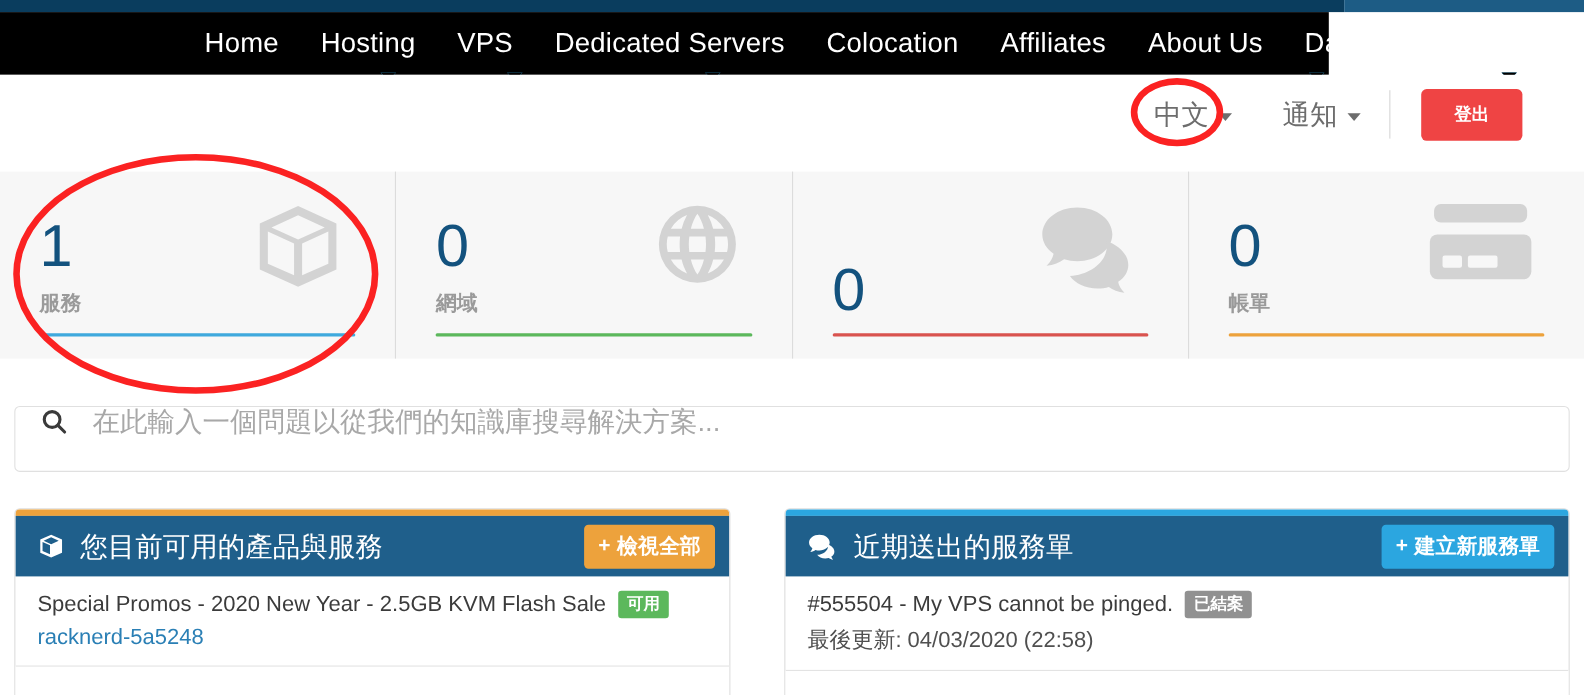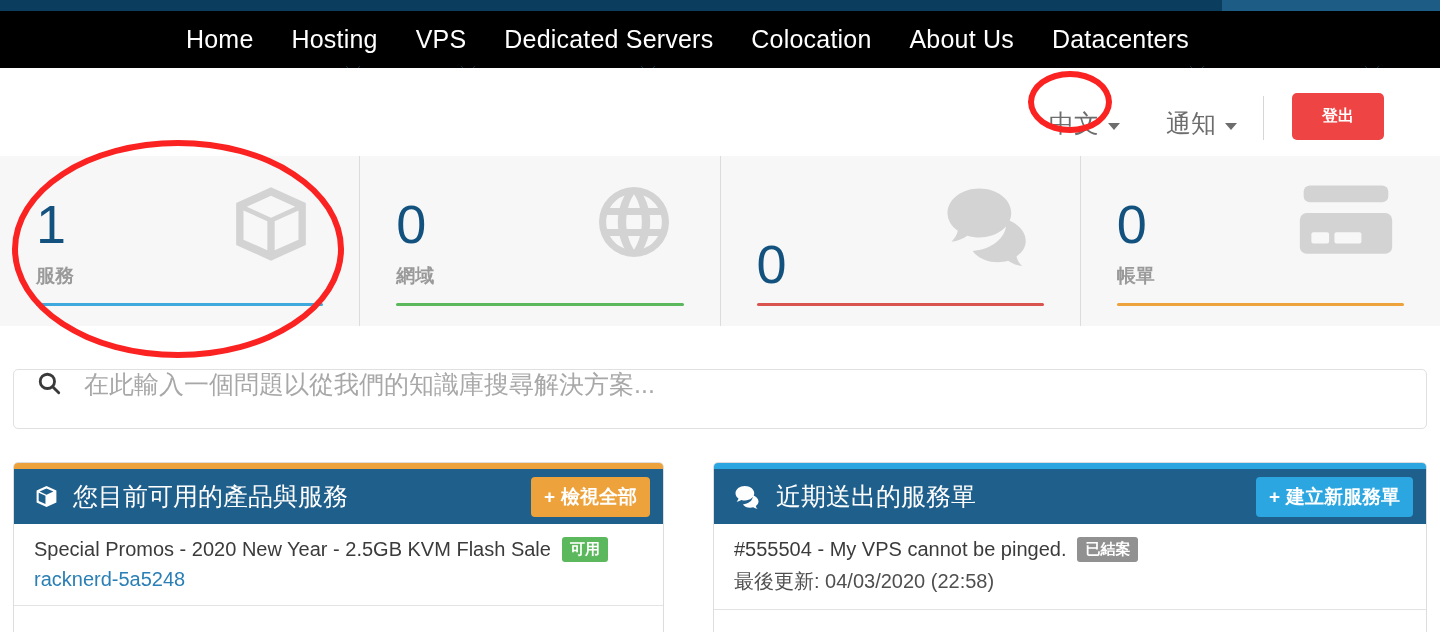--- a/index.html
+++ b/index.html
@@ -11,21 +11,21 @@
   }
 
   
   .top-strip { position: absolute; top: 0; left: 0; width: 1440px; height: 11px; }
   .top-strip .navy  { position: absolute; left: 0;      top: 0; width: 1222px; height: 11px; background: #0a3d5e; }
   .top-strip .steel { position: absolute; left: 1222px; top: 0; width: 218px;  height: 11px; background: #1d5c85; }
 
   
   .navbar {
     position: absolute; top: 11px; left: 0;
-    width: 1440px; height: 57px;
+    width: 1208px; height: 57px;
     background: #000000;
     display: flex; align-items: center;
   }
   .nav-items { display: flex; align-items: center; gap: 0; padding-left: 186px; }
   .nav-item {
     color: #ffffff;
     font-size: 25px;
     letter-spacing: 0.2px;
     white-space: nowrap;
     padding: 0 19px;
@@ -49,21 +49,21 @@
     border-left: 7px solid transparent;
     border-right: 7px solid transparent;
     border-top: 7px solid #000000;
   }
 
   
   .util-bar {
     position: absolute; top: 68px; left: 0;
     width: 1440px; height: 72px;
     background: #ffffff;
-    display: flex; align-items: flex-end; justify-content: flex-end;
+    display: flex; align-items: center; justify-content: flex-end;
     padding-right: 56px;
   }
   .util-link {
     font-size: 25px; color: #6d6d6d;
     display: flex; align-items: center; gap: 9px;
     cursor: pointer; white-space: nowrap;
   }
   .lang-link { margin-right: 46px; }
   .notif-link { margin-right: 26px; }
   .tri-down {
@@ -184,20 +184,21 @@
   <div class="steel"></div>
 </div>
 
 <nav class="navbar">
   <div class="nav-items">
     <div class="nav-item">Home</div>
     <div class="nav-item">Hosting</div>
     <div class="nav-item">VPS</div>
     <div class="nav-item">Dedicated Servers</div>
     <div class="nav-item">Colocation</div>
+    <div class="nav-item">Affiliates</div>
     <div class="nav-item">About Us</div>
     <div class="nav-item">Datacenters</div>
   </div>
 </nav>
 
 <div class="caret-row">
   <div class="caret" style="left:346px"></div>
   <div class="caret" style="left:461px"></div>
   <div class="caret" style="left:641px"></div>
   <div class="caret" style="left:1190px"></div>

